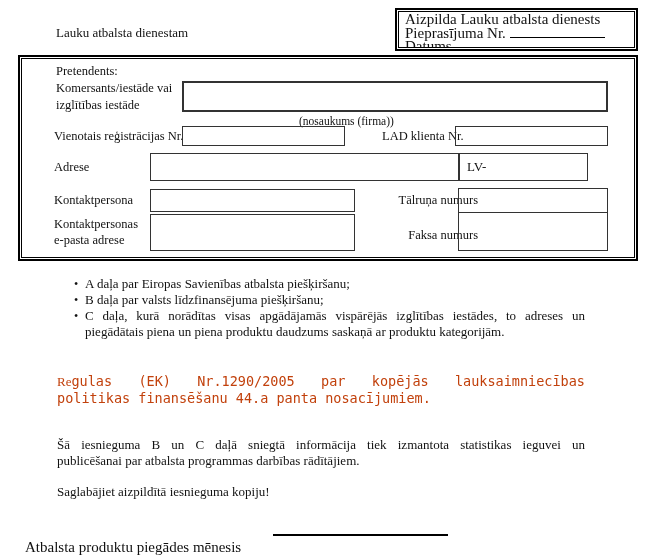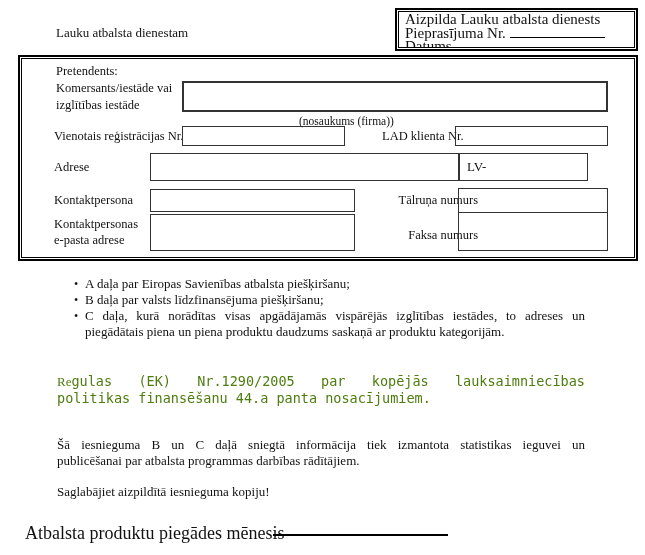--- a/index.html
+++ b/index.html
@@ -103,28 +103,28 @@
     font-size: 12px;
   }
   .bullet-text { width: 500px; flex: none; }
   .just { text-align: justify; text-align-last: justify; }
   .just-wrap { text-align: justify; }
 
   .dati-block { left: 57px; top: 373px; width: 528px; line-height: 16px; }
   .mono {
     font-family: "DejaVu Sans Mono", "Liberation Mono", monospace;
     font-size: 13.5px;
-    color: #4d7c0f;
+    color: #c2410c;
   }
   .serif-inline { font-family: "Liberation Serif", "DejaVu Serif", serif; font-size: 13px; }
 
   .iesnieguma-block { left: 57px; top: 437px; width: 528px; }
   .saglabajiet-line { left: 57px; top: 484px; }
 
-  .menesis-label { left: 25px; top: 523px; font-size: 18px; }
+  .menesis-label { left: 25px; top: 539px; font-size: 15px; }
   .menesis-field {
     left: 273px; top: 524px;
     width: 175px; height: 12px;
     border: none;
     border-bottom: 2px solid #000;
     background: transparent;
     outline: none;
     font: 13px "Liberation Serif", serif;
   }
 </style>

